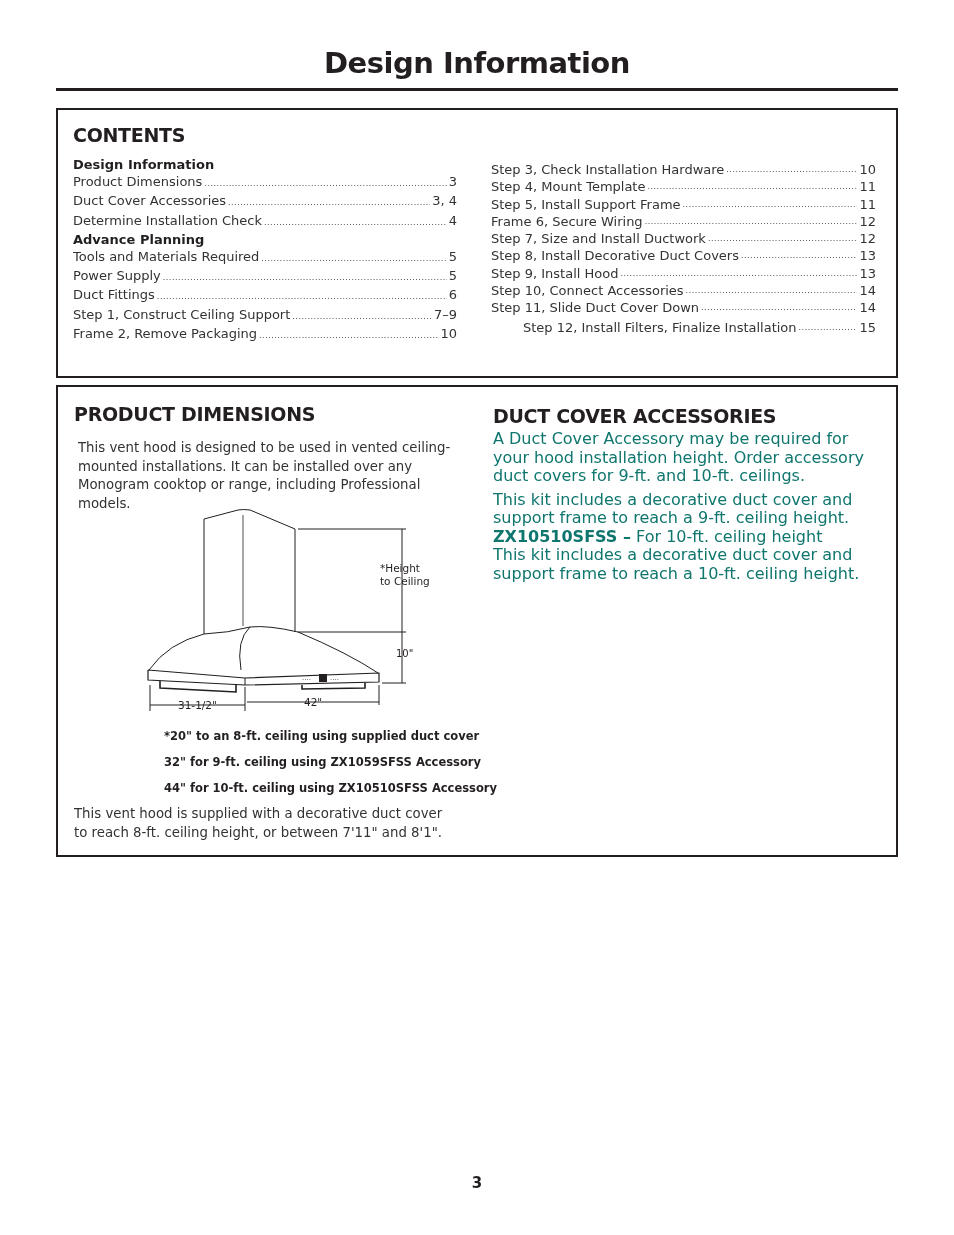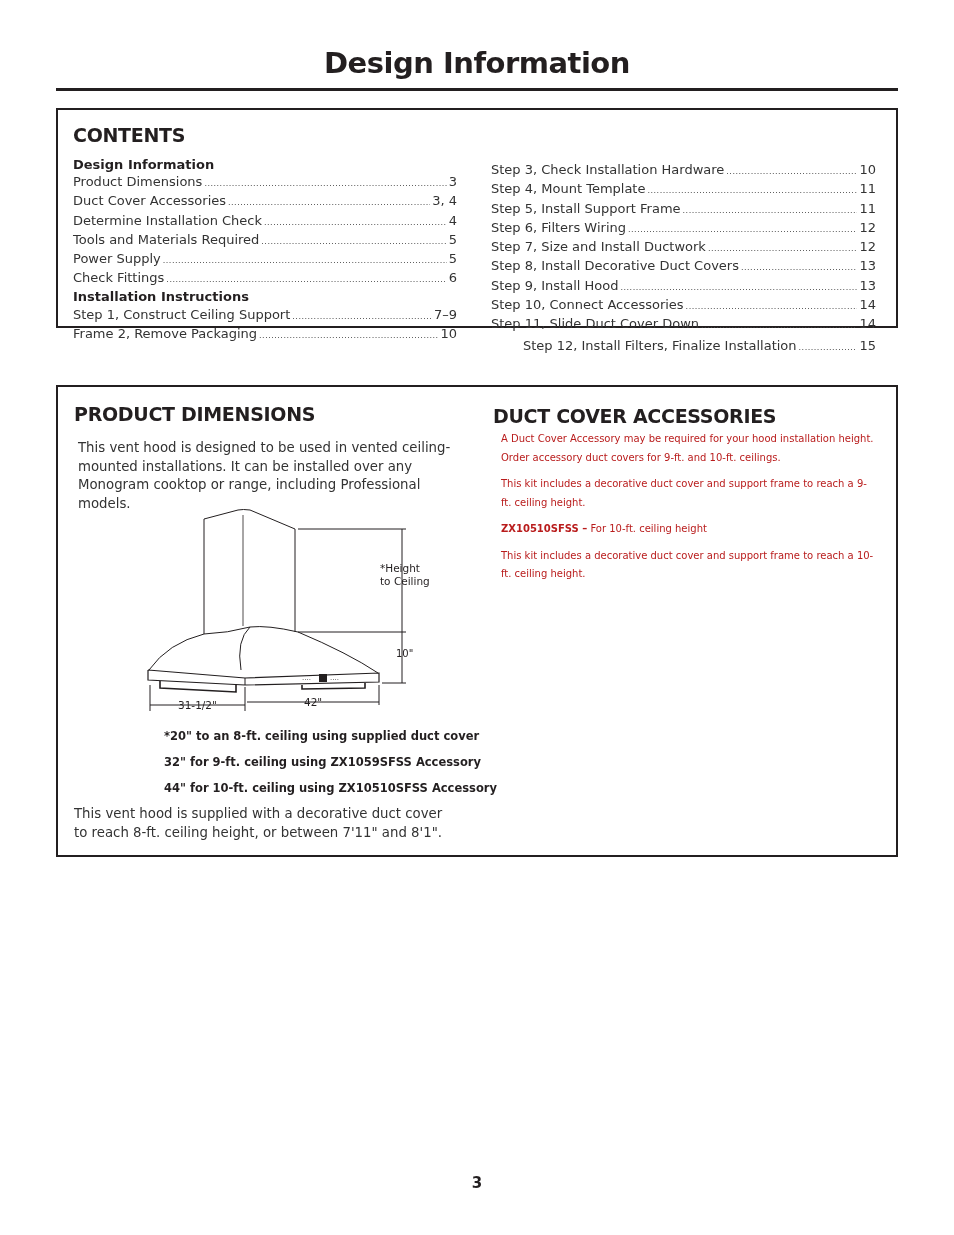--- a/index.html
+++ b/index.html
@@ -1,39 +1,39 @@
 <!DOCTYPE html>
 <html><head>
 <meta charset="utf-8">
 <style>
   html, body { margin: 0; padding: 0; background: #fff; }
   body { width: 954px; height: 1235px; position: relative; font-family: "DejaVu Sans", sans-serif; color: #231f20; }
   .page-title { position: absolute; left: 0; width: 954px; top: 46px; text-align: center; font-size: 29px; font-weight: bold; letter-spacing: -0.5px; margin: 0; }
   .title-rule { position: absolute; left: 56px; width: 842px; top: 88px; height: 3px; background: #231f20; }
   .box { position: absolute; border: 2px solid #231f20; box-sizing: border-box; }
-  #contents-box { left: 56px; top: 108px; width: 842px; height: 220px; }
+  #contents-box { left: 56px; top: 108px; width: 842px; height: 270px; }
   #dims-box { left: 56px; top: 385px; width: 842px; height: 472px; }
   .heading { position: absolute; font-size: 19px; font-weight: bold; margin: 0; letter-spacing: -0.3px; }
   .toc-col { position: absolute; font-size: 13px; line-height: 17.2px; }
   .toc-col.left { left: 15px; top: 46px; width: 384px; }
   .toc-col.right { left: 433px; top: 51px; width: 385px; }
   .toc-group-title { font-weight: bold; font-size: 13px; }
   .toc-row { display: flex; align-items: baseline; white-space: nowrap; color: #333; }
   .toc-row .lbl { flex: 0 0 auto; }
   .toc-row .dots { flex: 1 1 auto; overflow: hidden; margin: 0 2px; font-size: 8px; letter-spacing: 0.5px; color: #444; }
   .toc-row .dots::before { content: "........................................................................................................................................................................................"; }
   .toc-row .pg { flex: 0 0 auto; }
-  .toc-col.right .toc-row { line-height: 17.3px; }
+  .toc-col.right .toc-row { line-height: 17.3px; align-items: flex-end; }
   .toc-col.right .toc-row:last-child { margin-top: 2px; margin-left: 32px; }
   .para { position: absolute; font-size: 13.3px; line-height: 18.5px; color: #333; margin: 4px; }
   .notes { position: absolute; left: 106px; top: 336px; font-size: 11.5px; font-weight: bold; line-height: 26px; color: #231f20; }
   .diagram { position: absolute; left: 80px; top: 118px; width: 300px; height: 215px; }
   .acc-block { position: absolute; left: 435px; top: 18px; width: 390px; }
   .acc-block .heading { position: static; }
-  .acc-block p { margin: 8px; font-size: 10px; line-height: 18.5px; color: #b91c1c; }
+  .acc-block p { margin: 0; font-size: 16px; line-height: 18.5px; color: #0f766e; }
   .acc-block .intro { margin-top: 3px; margin-bottom: 5px; }
   .page-number { position: absolute; top: 1174px; left: 0; width: 954px; text-align: center; font-size: 15px; font-weight: bold; }
 </style>
 </head>
 <body>
 
 <h1 class="page-title">Design Information</h1>
 <div class="title-rule"></div>
 
 <div class="box" id="contents-box">
@@ -50,37 +50,37 @@
         <span class="lbl">Duct Cover Accessories</span>
         <span class="dots"></span>
         <span class="pg">3, 4</span>
       </div>
     <div class="toc-row">
         <span class="lbl">Determine Installation Check</span>
         <span class="dots"></span>
         <span class="pg">4</span>
       </div>
 
+    <div class="toc-group-title">Advance Planning</div>
     <div class="toc-row">
         <span class="lbl">Tools and Materials Required</span>
         <span class="dots"></span>
         <span class="pg">5</span>
       </div>
     <div class="toc-row">
         <span class="lbl">Power Supply</span>
         <span class="dots"></span>
         <span class="pg">5</span>
       </div>
     <div class="toc-row">
-        <span class="lbl">Check Fittings</span>
+        <span class="lbl">Duct Fittings</span>
         <span class="dots"></span>
         <span class="pg">6</span>
       </div>
 
-    <div class="toc-group-title">Installation Instructions</div>
     <div class="toc-row">
         <span class="lbl">Step 1, Construct Ceiling Support</span>
         <span class="dots"></span>
         <span class="pg">7–9</span>
       </div>
     <div class="toc-row">
         <span class="lbl">Frame 2, Remove Packaging</span>
         <span class="dots"></span>
         <span class="pg">10</span>
       </div>
@@ -96,21 +96,21 @@
         <span class="lbl">Step 4, Mount Template</span>
         <span class="dots"></span>
         <span class="pg">11</span>
       </div>
     <div class="toc-row">
         <span class="lbl">Step 5, Install Support Frame</span>
         <span class="dots"></span>
         <span class="pg">11</span>
       </div>
     <div class="toc-row">
-        <span class="lbl">Step 6, Filters Wiring</span>
+        <span class="lbl">Frame 6, Secure Wiring</span>
         <span class="dots"></span>
         <span class="pg">12</span>
       </div>
     <div class="toc-row">
         <span class="lbl">Step 7, Size and Install Ductwork</span>
         <span class="dots"></span>
         <span class="pg">12</span>
       </div>
     <div class="toc-row">
         <span class="lbl">Step 8, Install Decorative Duct Covers</span>

